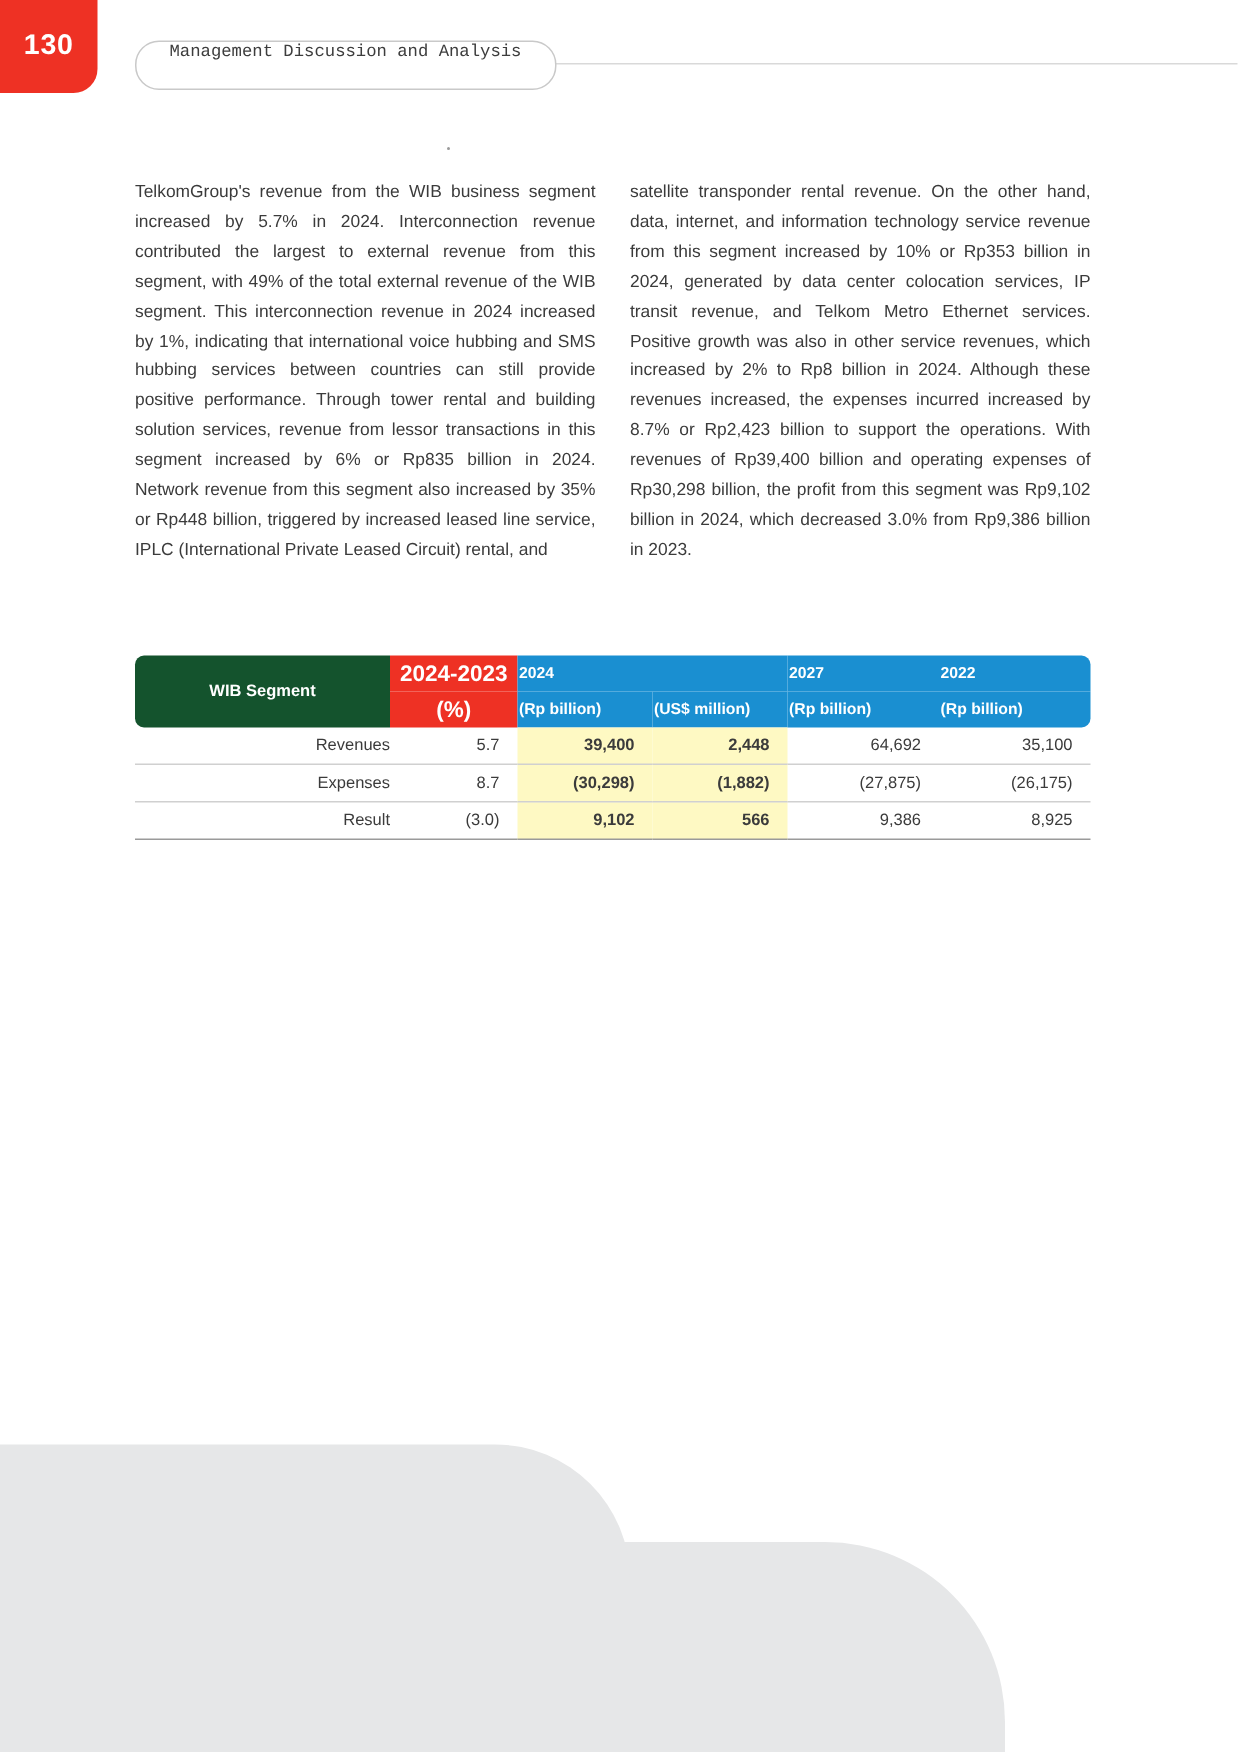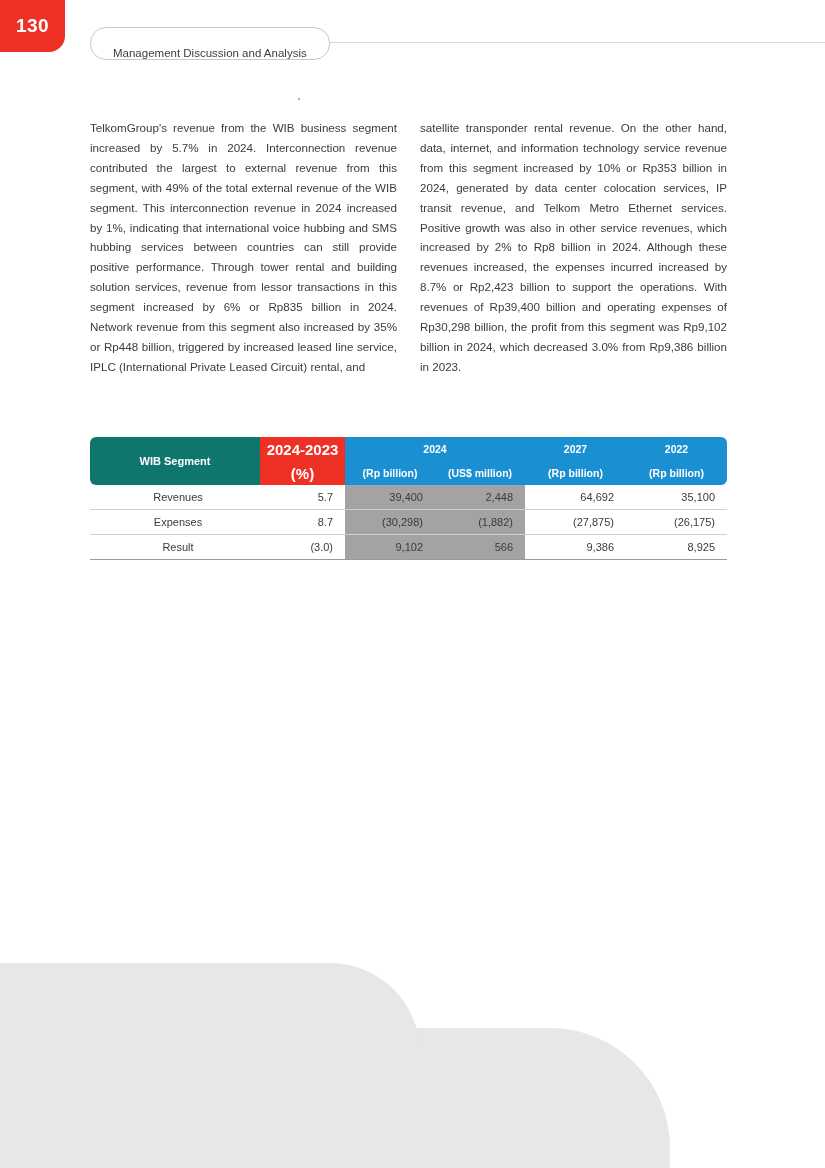--- a/index.html
+++ b/index.html
@@ -14,21 +14,21 @@
     position: relative;
     overflow: hidden;
   }
 
   
   .page-badge {
     position: absolute;
     left: 0;
     top: 0;
     width: 65px;
-    height: 52px;
+    height: 62px;
     background: #ee3124;
     border-bottom-right-radius: 16px;
     border-top-right-radius: 0;
     display: flex;
     align-items: center;
     justify-content: center;
   }
   .page-badge span {
     color: #ffffff;
     font-size: 19px;
@@ -48,22 +48,23 @@
   .header-pill {
     position: absolute;
     left: 90px;
     top: 27px;
     height: 31px;
     padding: 0 22px;
     border: 1px solid #c9c9c9;
     border-radius: 16px;
     background: #ffffff;
     display: flex;
-    align-items: flex-end;
+    align-items: flex-start;
     z-index: 2;
+    font-family: Liberation Mono, monospace;
   }
   .header-pill span {
     font-size: 11.5px;
     color: #3d3d3d;
   }
 
   
   .dot {
     position: absolute;
     left: 298px;
@@ -98,21 +99,21 @@
     left: 90px;
     top: 437px;
     width: 637px;
   }
   table {
     border-collapse: collapse;
     width: 637px;
     table-layout: fixed;
   }
   .hdr-seg {
-    background: #0f766e;
+    background: #14532d;
     color: #ffffff;
     font-size: 11px;
     font-weight: bold;
     text-align: center;
     vertical-align: middle;
     border-top-left-radius: 6px;
     border-bottom-left-radius: 6px;
   }
   .hdr-red {
     background: #ee3124;
@@ -120,45 +121,46 @@
     font-size: 15px;
     font-weight: bold;
     text-align: center;
     height: 22px;
   }
   .hdr-blue {
     background: #1a8fd1;
     color: #ffffff;
     font-size: 10.5px;
     font-weight: bold;
-    text-align: center;
+    text-align: left;
     height: 22px;
   }
   .hdr-blue.right-top {
     border-top-right-radius: 6px;
   }
   .hdr-blue.right-bot {
     border-bottom-right-radius: 6px;
   }
   .row-label {
     font-size: 11px;
     color: #3b3b3b;
-    text-align: center;
+    text-align: right;
     padding: 6px 0 6px 6px;
     border-bottom: 1px solid #d0d0d0;
   }
   .cell {
     font-size: 11px;
     color: #3b3b3b;
     text-align: right;
     padding: 6px 12px 6px 0;
     border-bottom: 1px solid #d0d0d0;
   }
   .cell.shaded {
-    background: #a3a3a3;
+    background: #fef9c3;
+    font-weight: bold;
   }
   tr.last .row-label,
   tr.last .cell {
     border-bottom: 1px solid #9a9a9a;
   }
 
   
   .bottom-shape {
     position: absolute;
     left: 0;

